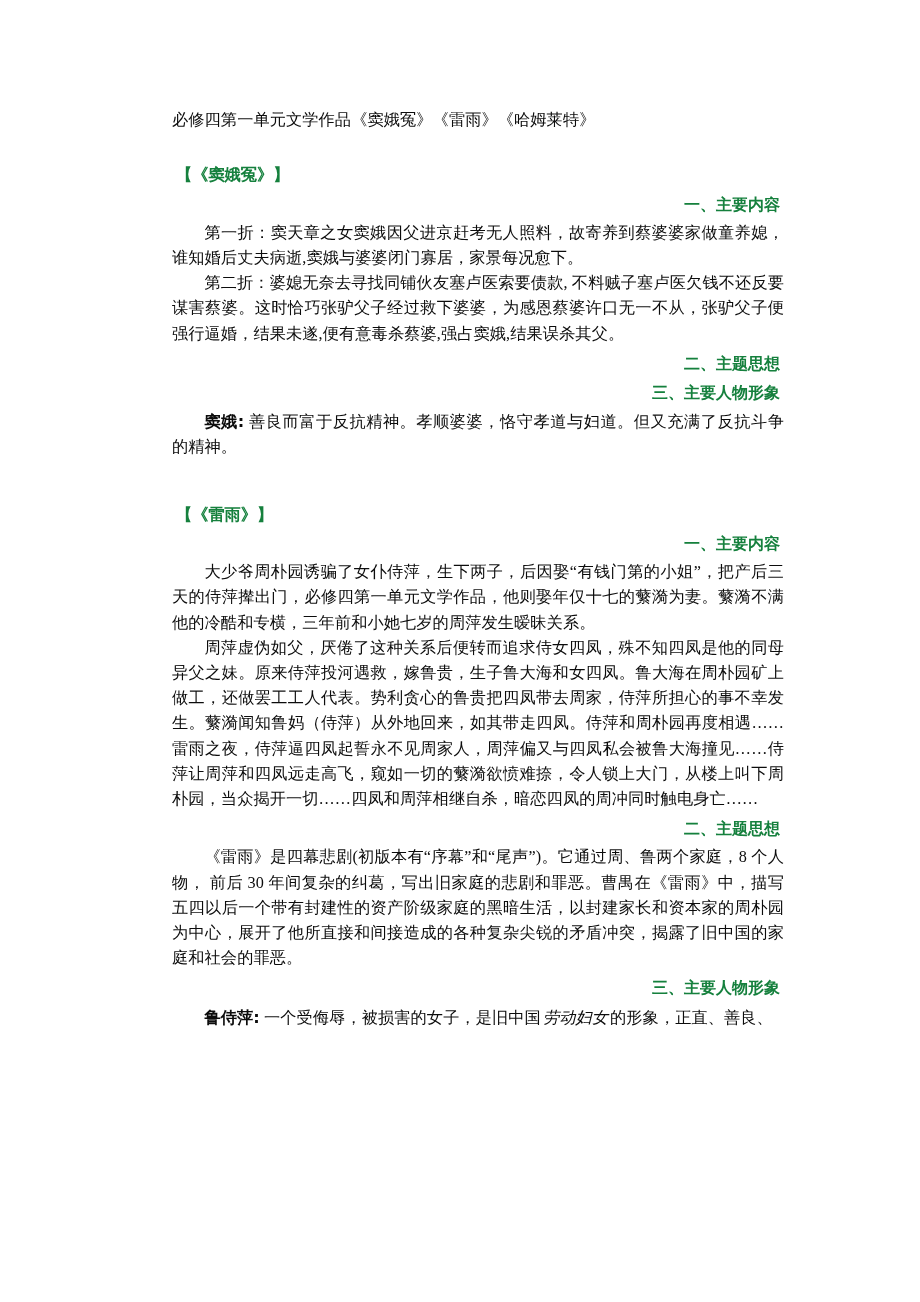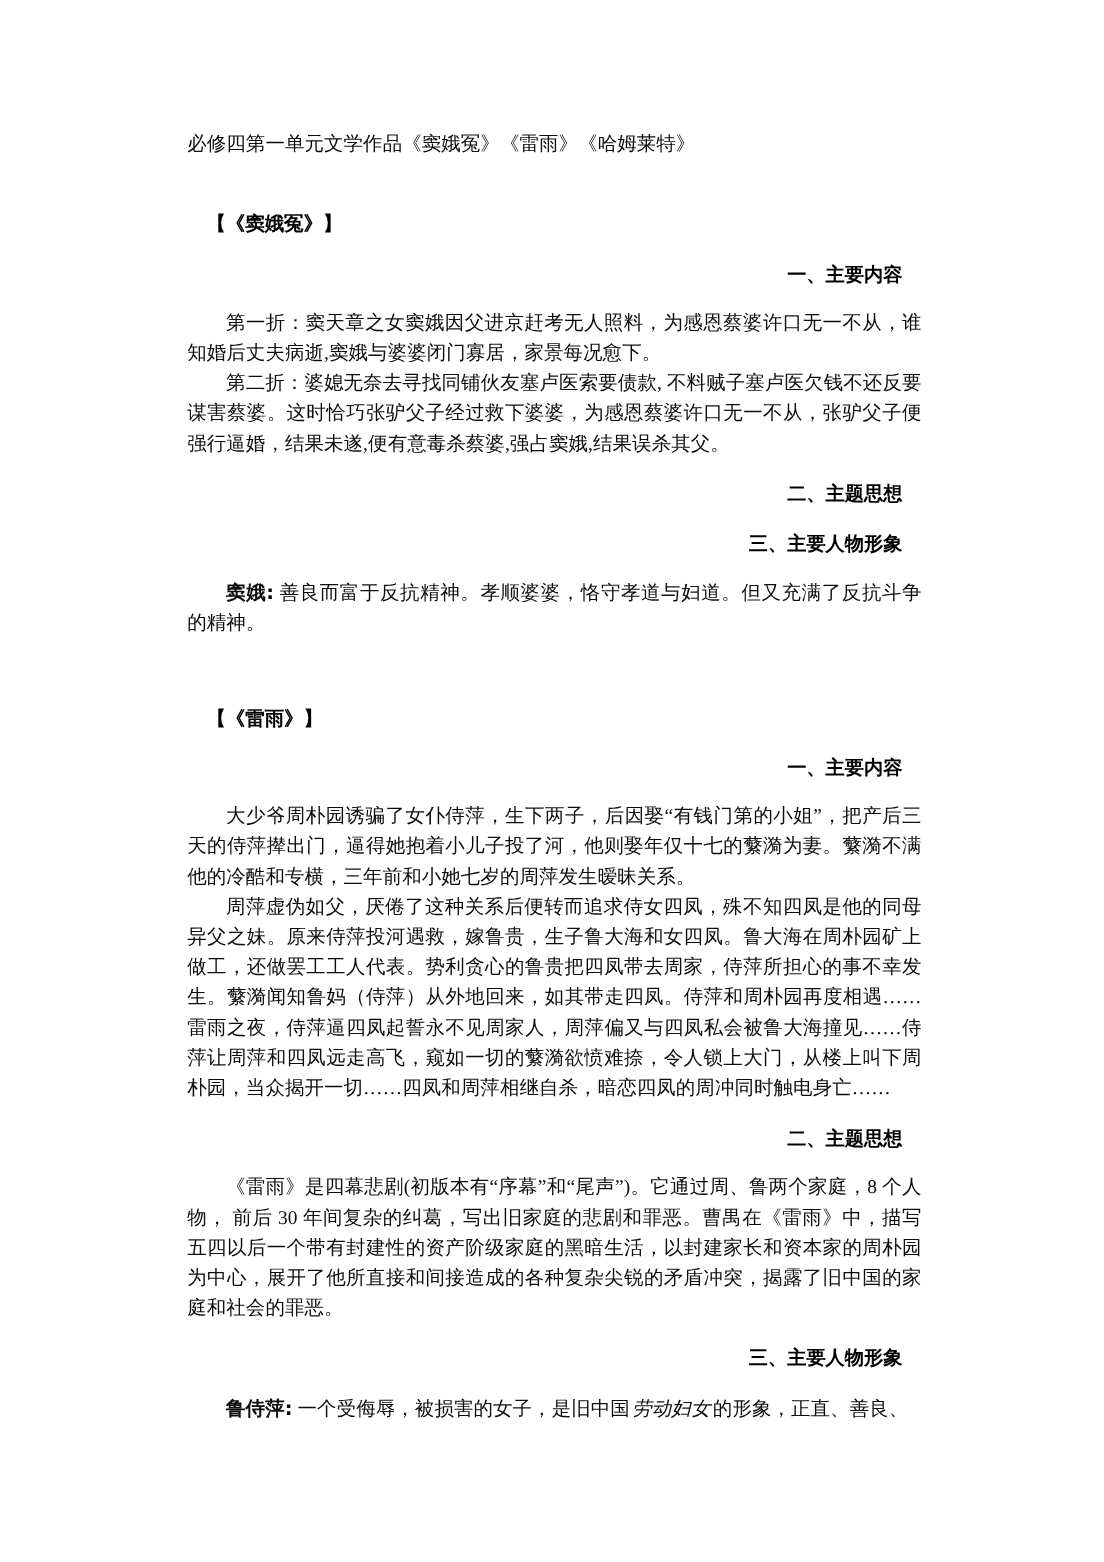--- a/index.html
+++ b/index.html
@@ -16,21 +16,21 @@
   .page {
     position: relative;
     width: 920px;
     height: 1302px;
     background: #ffffff;
     overflow: hidden;
     box-sizing: border-box;
   }
   .text-column {
     position: absolute;
-    left: 156px;
+    left: 172px;
     top: 108px;
     width: 612px;
     box-sizing: border-box;
   }
   .para {
     margin: 0;
     font-size: 16.2px;
     line-height: 25.2px;
     text-align: justify;
     text-justify: inter-character;
@@ -39,27 +39,27 @@
     color: #0c0c0c;
   }
   
   .para.indent {
     text-indent: 2em;
   }
   .para.noindent {
     text-indent: 0;
   }
   .heading {
-    margin: 16px;
+    margin: 4px;
     font-size: 16.2px;
     line-height: 25.2px;
     font-weight: bold;
     font-family: "DejaVu Sans", "Liberation Sans", sans-serif;
     letter-spacing: 0px;
-    color: #000000;
+    color: #15803d;
     text-indent: 0;
     white-space: nowrap;
   }
   .heading.sub {
     font-size: 16px;
     text-align: right;
   }
   .spacer-line {
     height: 25.2px;
     line-height: 25.2px;
@@ -84,21 +84,21 @@
   <div class="text-column">
 
     <p class="para noindent" id="title-line">必修四第一单元文学作品《窦娥冤》《雷雨》《哈姆莱特》</p>
 
     <div class="spacer-line">&nbsp;</div>
 
     <p class="heading">【《窦娥冤》】</p>
 
     <p class="heading sub">一、主要内容</p>
 
-    <p class="para indent">第一折：窦天章之女窦娥因父进京赶考无人照料，为感恩蔡婆许口无一不从，谁知婚后丈夫病逝,窦娥与婆婆闭门寡居，家景每况愈下。</p>
+    <p class="para indent">第一折：窦天章之女窦娥因父进京赶考无人照料，故寄养到蔡婆婆家做童养媳，谁知婚后丈夫病逝,窦娥与婆婆闭门寡居，家景每况愈下。</p>
 
     <p class="para indent">第二折：婆媳无奈去寻找同铺伙友塞卢医索要债款, 不料贼子塞卢医欠钱不还反要谋害蔡婆。这时恰巧张驴父子经过救下婆婆，为感恩蔡婆许口无一不从，张驴父子便强行逼婚，结果未遂,便有意毒杀蔡婆,强占窦娥,结果误杀其父。</p>
 
 
     <p class="heading sub">二、主题思想</p>
 
 
 
     <p class="heading sub">三、主要人物形象</p>
 
@@ -106,21 +106,21 @@
       <span class="char-name">窦娥:</span><span> 善良而富于反抗精神。孝顺婆婆，恪守孝道与妇道。但又充满了反抗斗争的精神。</span>
     </p>
 
     <div class="spacer-line">&nbsp;</div>
     <div class="spacer-half"></div>
 
     <p class="heading">【《雷雨》】</p>
 
     <p class="heading sub">一、主要内容</p>
 
-    <p class="para indent">大少爷周朴园诱骗了女仆侍萍，生下两子，后因娶“有钱门第的小姐”，把产后三天的侍萍撵出门，逼得她抱着小儿子投了河，他则娶年仅十七的蘩漪为妻。蘩漪不满他的冷酷和专横，三年前和小她七岁的周萍发生暧昧关系。</p>
+    <p class="para indent">大少爷周朴园诱骗了女仆侍萍，生下两子，后因娶“有钱门第的小姐”，把产后三天的侍萍撵出门，必修四第一单元文学作品，他则娶年仅十七的蘩漪为妻。蘩漪不满他的冷酷和专横，三年前和小她七岁的周萍发生暧昧关系。</p>
 
     <p class="para indent">周萍虚伪如父，厌倦了这种关系后便转而追求侍女四凤，殊不知四凤是他的同母异父之妹。原来侍萍投河遇救，嫁鲁贵，生子鲁大海和女四凤。鲁大海在周朴园矿上做工，还做罢工工人代表。势利贪心的鲁贵把四凤带去周家，侍萍所担心的事不幸发生。蘩漪闻知鲁妈（侍萍）从外地回来，如其带走四凤。侍萍和周朴园再度相遇……雷雨之夜，侍萍逼四凤起誓永不见周家人，周萍偏又与四凤私会被鲁大海撞见……侍萍让周萍和四凤远走高飞，窥如一切的蘩漪欲愤难捺，令人锁上大门，从楼上叫下周朴园，当众揭开一切……四凤和周萍相继自杀，暗恋四凤的周冲同时触电身亡……</p>
 
     <p class="heading sub">二、主题思想</p>
 
     <p class="para indent">
       <span>《雷雨》是四幕悲剧(初版本有“序幕”和“尾声”)。它通过周、鲁两个家庭，8 个人物，</span><span> 前后 30 年间复杂的纠葛，写出旧家庭的悲剧和罪恶。曹禺在《雷雨》中，描写五四以后一个带有封建性的资产阶级家庭的黑暗生活，以封建家长和资本家的周朴园为中心，展开了他所直接和间接造成的各种复杂尖锐的矛盾冲突，揭露了旧中国的家庭和社会的罪恶。</span>
     </p>
 
     <p class="heading sub">三、主要人物形象</p>

